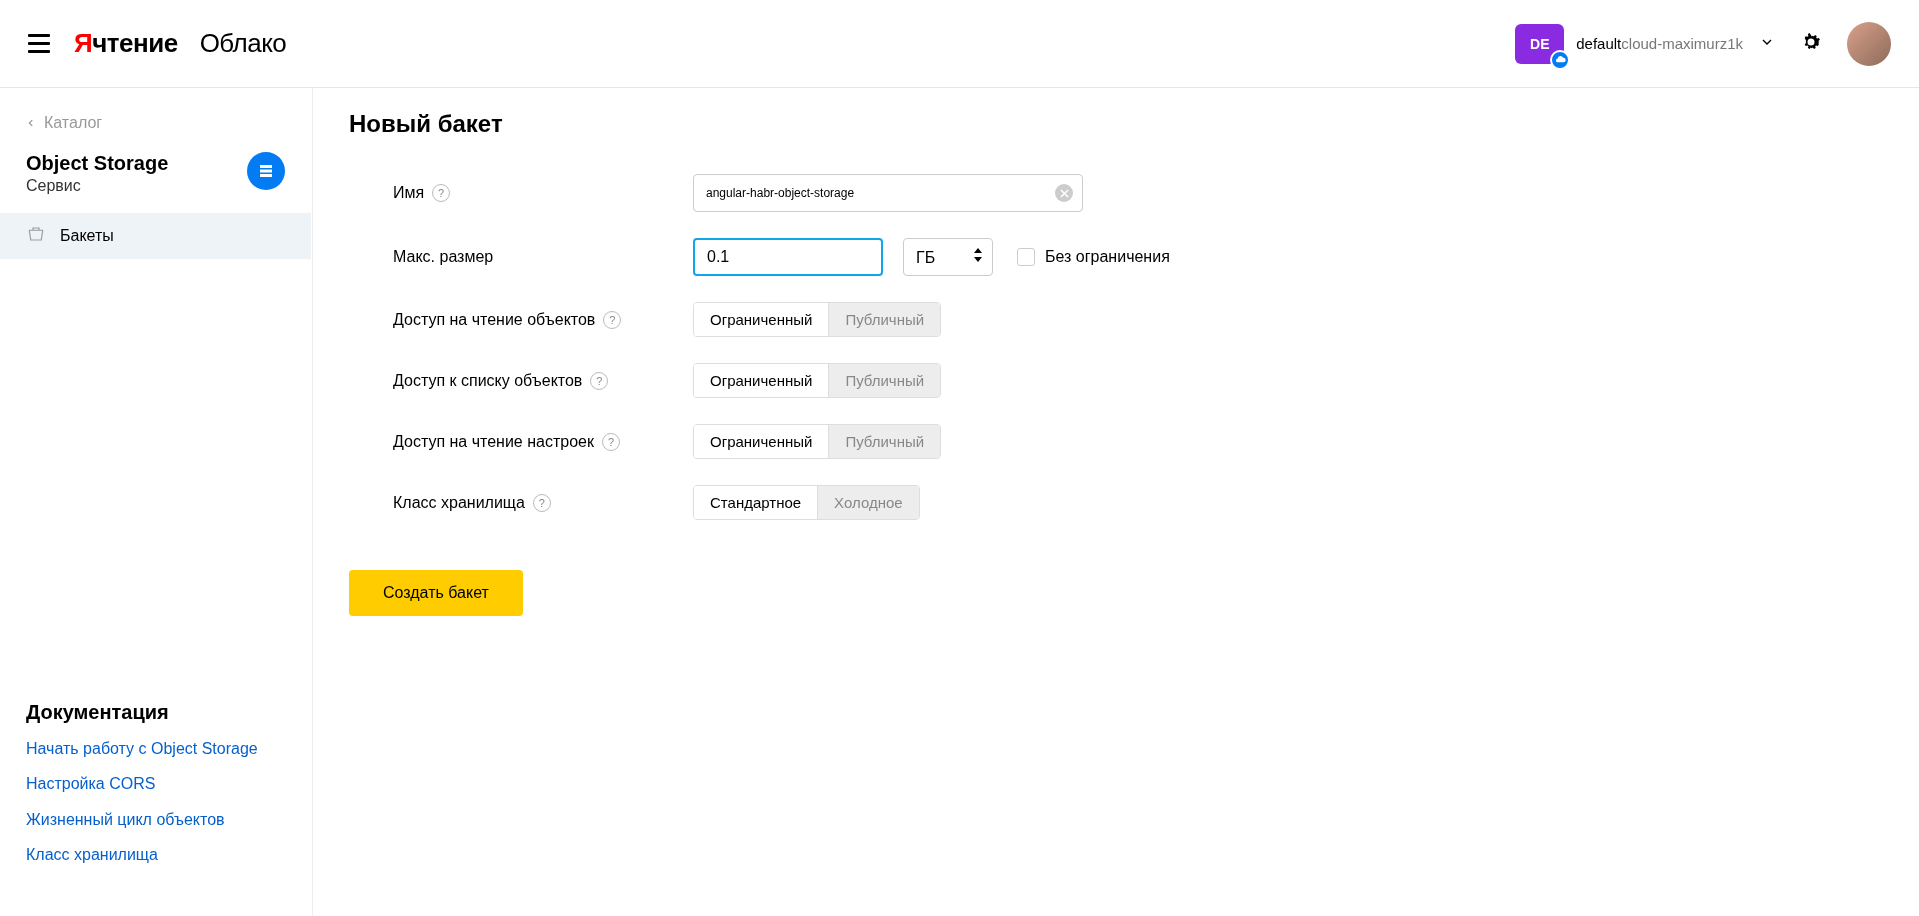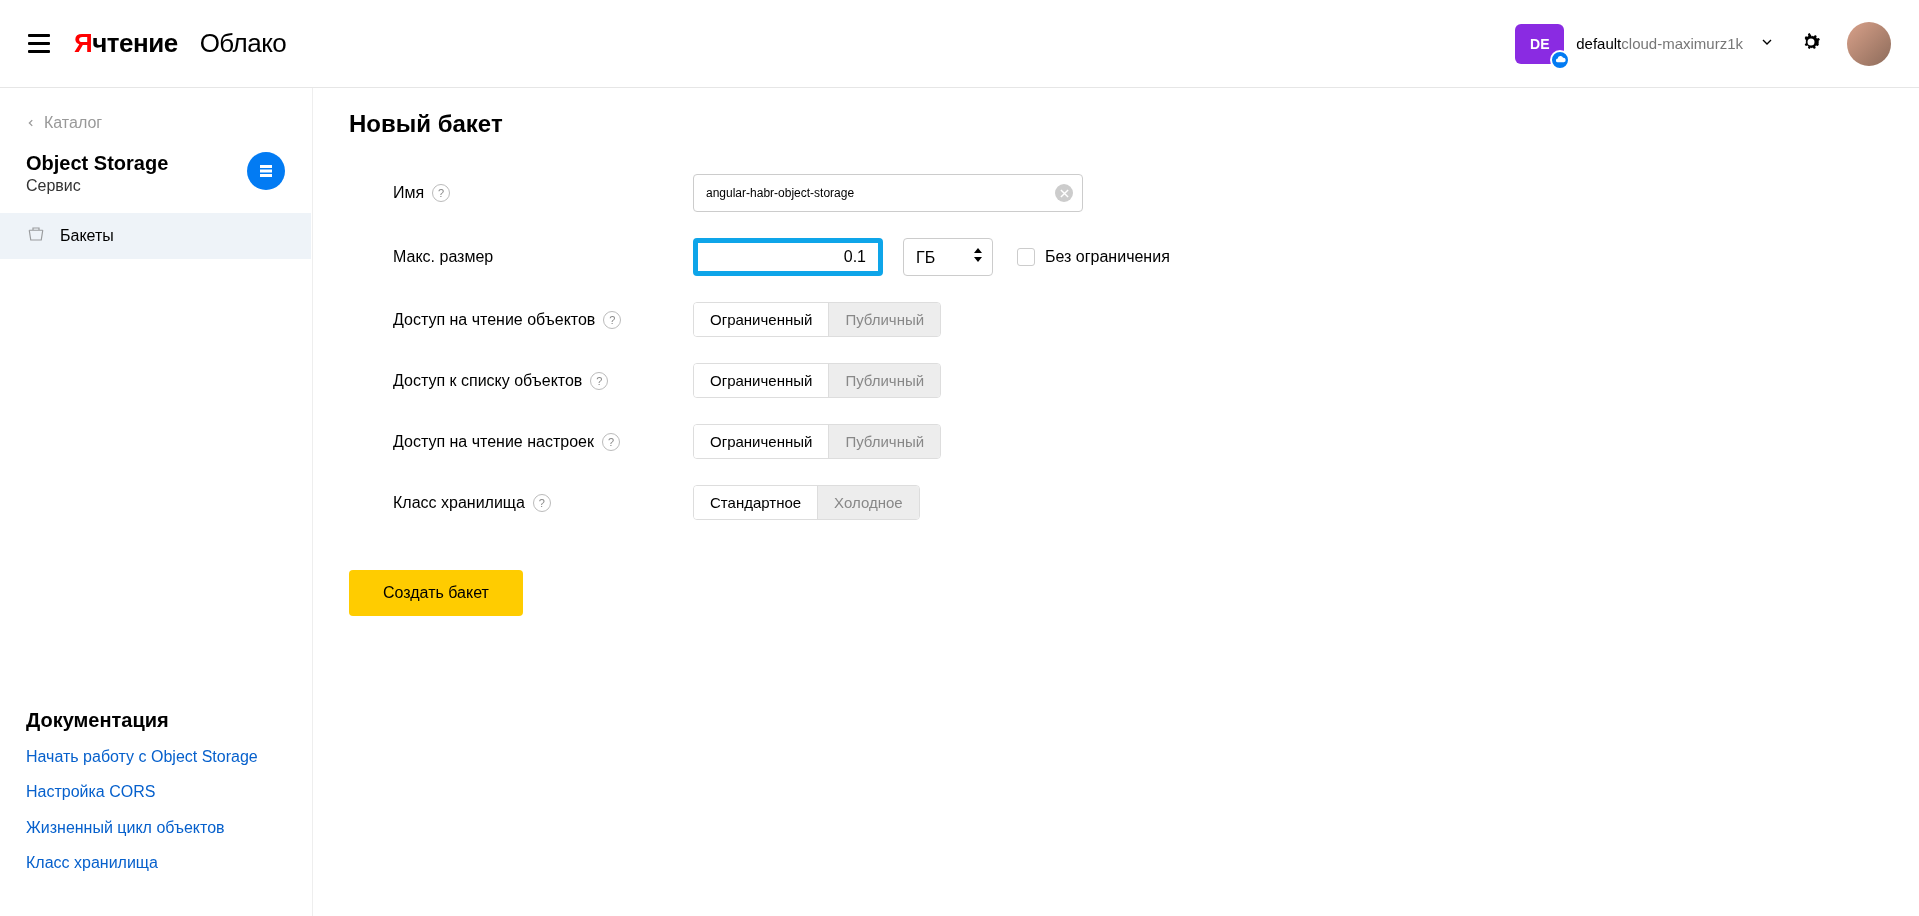--- a/index.html
+++ b/index.html
@@ -44,21 +44,21 @@
   .service-icon {
     width: 38px; height: 38px; background: #027bf3; border-radius: 50%;
     display: flex; align-items: center; justify-content: center;
   }
   .nav-item {
     display: flex; align-items: center; gap: 14px; padding: 12px 26px;
     font-size: 16px; cursor: pointer;
   }
   .nav-item.active { background: #eef3f8; }
   .nav-icon { opacity: 0.55; }
-  .docs { position: fixed; bottom: 28px; left: 0; width: 312px; padding: 0 26px; }
+  .docs { position: fixed; bottom: 36px; left: 0; width: 312px; padding: 0 26px; }
   .docs-title { font-size: 20px; font-weight: 700; margin-bottom: 14px; }
   .doc-link { display: block; color: #0660cc; font-size: 16px; margin-bottom: 14px; line-height: 1.35; cursor: pointer; }
   
   .main { flex: 1; padding: 22px 36px; border-left: 1px solid #eee; }
   .page-title { font-size: 24px; font-weight: 700; margin-bottom: 36px; }
   
   .form-row { display: flex; align-items: center; margin-bottom: 26px; gap: 20px; }
   .form-label-cell { width: 280px; display: flex; align-items: center; gap: 8px; font-size: 16px; margin-left: 44px; }
   .help-icon {
     width: 18px; height: 18px; border: 1px solid #bbb; border-radius: 50%;
@@ -68,21 +68,21 @@
   .text-input {
     width: 390px; height: 38px; border: 1px solid #ccc; border-radius: 4px;
     padding: 0 34px 0 12px; font-size: 12px; position: relative;
   }
   .input-wrap { position: relative; }
   .clear-icon {
     position: absolute; right: 10px; top: 50%; transform: translateY(-50%);
     width: 18px; height: 18px; background: #ccc; border-radius: 50%;
     display: flex; align-items: center; justify-content: center; cursor: pointer;
   }
-  .num-input { width: 190px; height: 38px; border: 5px solid #0ea5e9; border-radius: 4px; padding: 7px 12px; font-size: 16px; text-align: right; }
+  .num-input { width: 190px; height: 38px; border: 2px solid #0ea5e9; border-radius: 4px; padding: 7px 12px; font-size: 16px; }
   .select-input {
     width: 90px; height: 38px; border: 1px solid #ccc; border-radius: 4px;
     padding: 0 28px 0 12px; font-size: 16px; background:#fff; appearance:none; position: relative;
   }
   .select-wrap { position: relative; display: inline-block; }
   .select-arrows {
     position: absolute; right: 10px; top: 50%; transform: translateY(-50%);
     pointer-events: none;
   }
   .checkbox-wrap { display: flex; align-items: center; gap: 10px; margin-left: 4px; }

